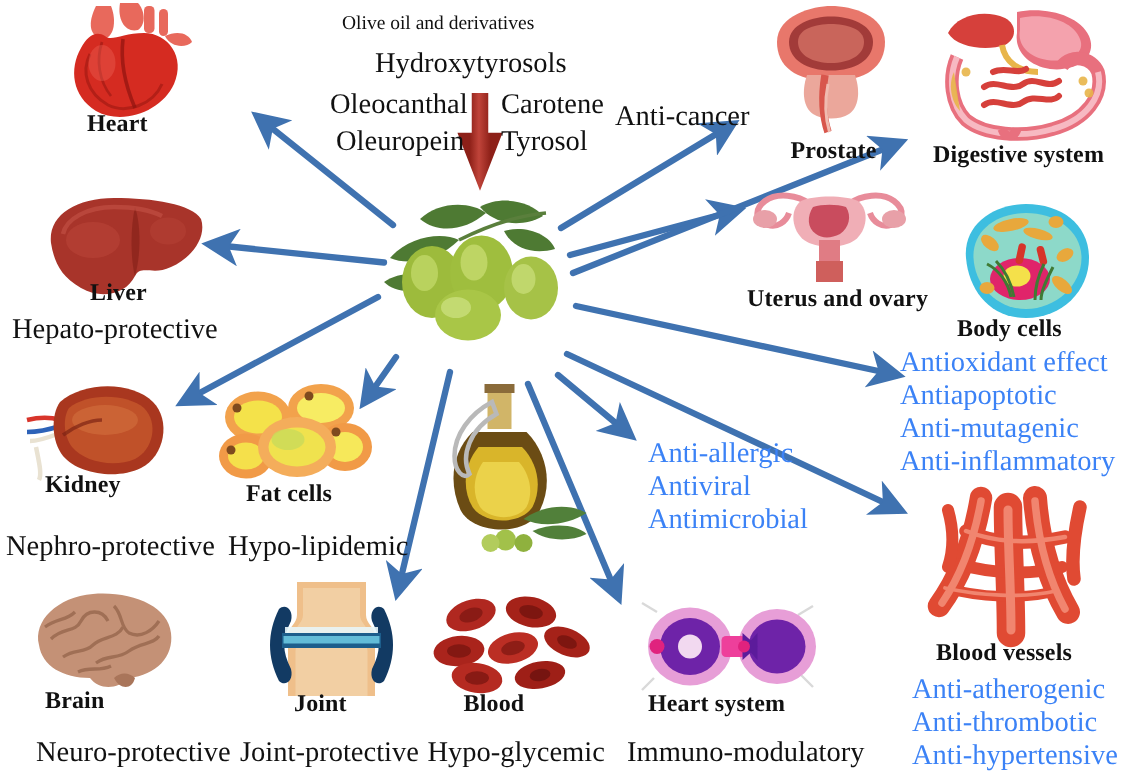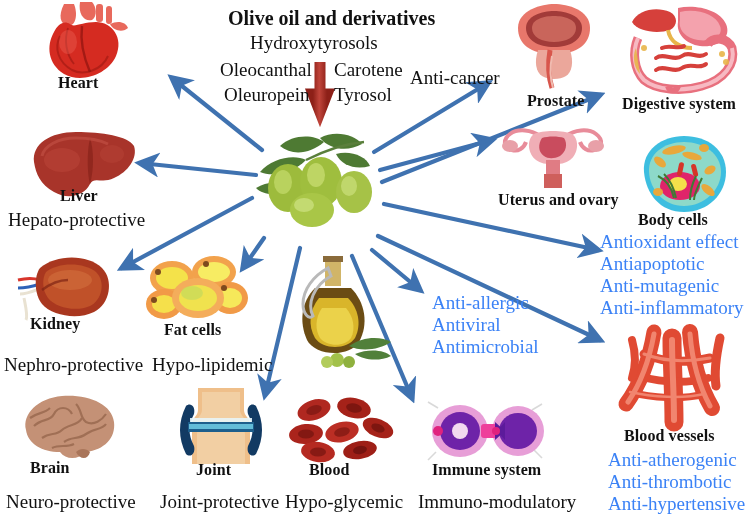--- a/index.html
+++ b/index.html
@@ -8,21 +8,21 @@
     background:#ffffff;
     font-family:"Liberation Serif", serif;
     overflow:hidden;
   }
   #stage{position:relative;width:750px;height:520px;overflow:hidden;}
 
   .lbl{position:absolute;color:#111;white-space:nowrap;line-height:1.02;}
   .organ-name{font-weight:bold;font-size:16px;letter-spacing:.1px;}
   .organ-name.sm{font-size:16px;}
   .effect{font-size:19px;}
-  .title{font-weight:bold;font-size:20px;}
+  .title{font-weight:normal;font-size:13px;}
   .sub{font-size:19px;}
 
   .multi{position:absolute;color:#3b82f6;font-size:19px;line-height:1.16;white-space:nowrap;}
 
   .art{position:absolute;}
   svg{display:block;overflow:visible;}
 
   #arrows{position:absolute;left:0;top:0;width:750px;height:520px;pointer-events:none;}
 </style>
 </head>
@@ -189,21 +189,21 @@
         <path d="M26,48 C34,42 40,46 46,40 C52,34 62,36 66,28"></path>
         <path d="M48,52 C56,46 62,50 70,44 C78,38 86,40 90,34"></path>
         <path d="M60,14 C66,20 64,28 70,32 C78,36 86,30 90,24"></path>
         <path d="M14,28 C22,22 28,24 34,18"></path>
         <path d="M36,58 C44,54 50,58 58,54"></path>
       </g>
       <path d="M60,62 C64,70 72,70 74,62 C70,58 64,58 60,62Z" fill="#A9755A"></path>
     </svg>
   </div>
   <div class="lbl organ-name" style="left:30px;top:460px;">Brain</div>
-  <div class="lbl effect" style="left:6px;top:492px;">Neuro-protective</div>
+  <div class="lbl effect" style="left:24px;top:492px;">Neuro-protective</div>
 
   <div class="art" style="left:178px;top:388px;">
     <svg width="86" height="80" viewBox="0 0 86 80">
       <path d="M20,0 h46 v22 c0,6 6,8 6,14 H14 c0,-6 6,-8 6,-14 Z" fill="#EFBF8A"></path>
       <path d="M24,4 h38 v18 c0,5 5,7 5,12 H19 c0,-5 5,-7 5,-12 Z" fill="#F2CFA3"></path>
       <path d="M14,44 c0,-6 6,-8 6,-14 h46 c0,6 6,8 6,14 v32 H14Z" fill="#EFBF8A"></path>
       <path d="M19,46 c0,-5 5,-7 5,-12 h38 c0,5 5,7 5,12 v30 H19Z" fill="#F2CFA3"></path>
       <path d="M8,18 C0,34 0,50 8,66 C12,70 18,66 16,58 C10,46 10,38 16,26 C18,18 12,14 8,18Z" fill="#123A63"></path>
       <path d="M78,18 C86,34 86,50 78,66 C74,70 68,66 70,58 C76,46 76,38 70,26 C68,18 74,14 78,18Z" fill="#123A63"></path>
       <path d="M10,34 h66 v10 H10Z" fill="#1D5E8C"></path>
@@ -250,21 +250,21 @@
       <circle cx="34" cy="29" r="8" fill="#F2D9F0"></circle>
       <circle cx="12" cy="29" r="5" fill="#E0227E"></circle>
       <ellipse cx="92" cy="29" rx="26" ry="25" fill="#E79ED7"></ellipse>
       <ellipse cx="92" cy="29" rx="19" ry="18" fill="#6E23A8"></ellipse>
       <rect x="55" y="22" width="16" height="14" rx="3" fill="#EE3F9B"></rect>
       <path d="M69,20 l10,9 l-10,9 z" fill="#5C1B9B"></path>
       <path d="M79,20 l-8,9 l8,9 z" fill="#5C1B9B"></path>
       <circle cx="70" cy="29" r="4" fill="#E0227E"></circle>
     </svg>
   </div>
-  <div class="lbl organ-name sm" style="left:432px;top:462px;">Immune system</div>
+  <div class="lbl organ-name sm" style="left:432px;top:462px;">Heart system</div>
   <div class="lbl effect" style="left:418px;top:492px;">Immuno-modulatory</div>
 
   <div class="art" style="left:508px;top:4px;">
     <svg width="90" height="86" viewBox="0 0 90 86">
       <path d="M10,24 C10,6 34,0 46,0 C60,0 82,6 82,24 C82,40 70,50 46,50 C22,50 10,40 10,24Z" fill="#E8776B"></path>
       <path d="M18,24 C18,12 34,7 46,7 C58,7 74,12 74,24 C74,36 62,43 46,43 C30,43 18,36 18,24Z" fill="#A23B39"></path>
       <path d="M24,24 C24,15 36,12 46,12 C56,12 68,15 68,24 C68,33 58,38 46,38 C34,38 24,33 24,24Z" fill="#C9655B"></path>
       <path d="M30,46 C26,58 28,68 34,72 C40,76 52,76 58,72 C64,68 66,58 62,46Z" fill="#EBA79B"></path>
       <path d="M42,46 C40,58 40,72 44,84" fill="none" stroke="#D8564C" stroke-width="5"></path>
       <path d="M44,52 C42,62 42,74 45,84" fill="none" stroke="#F0BBB0" stroke-width="2"></path>

